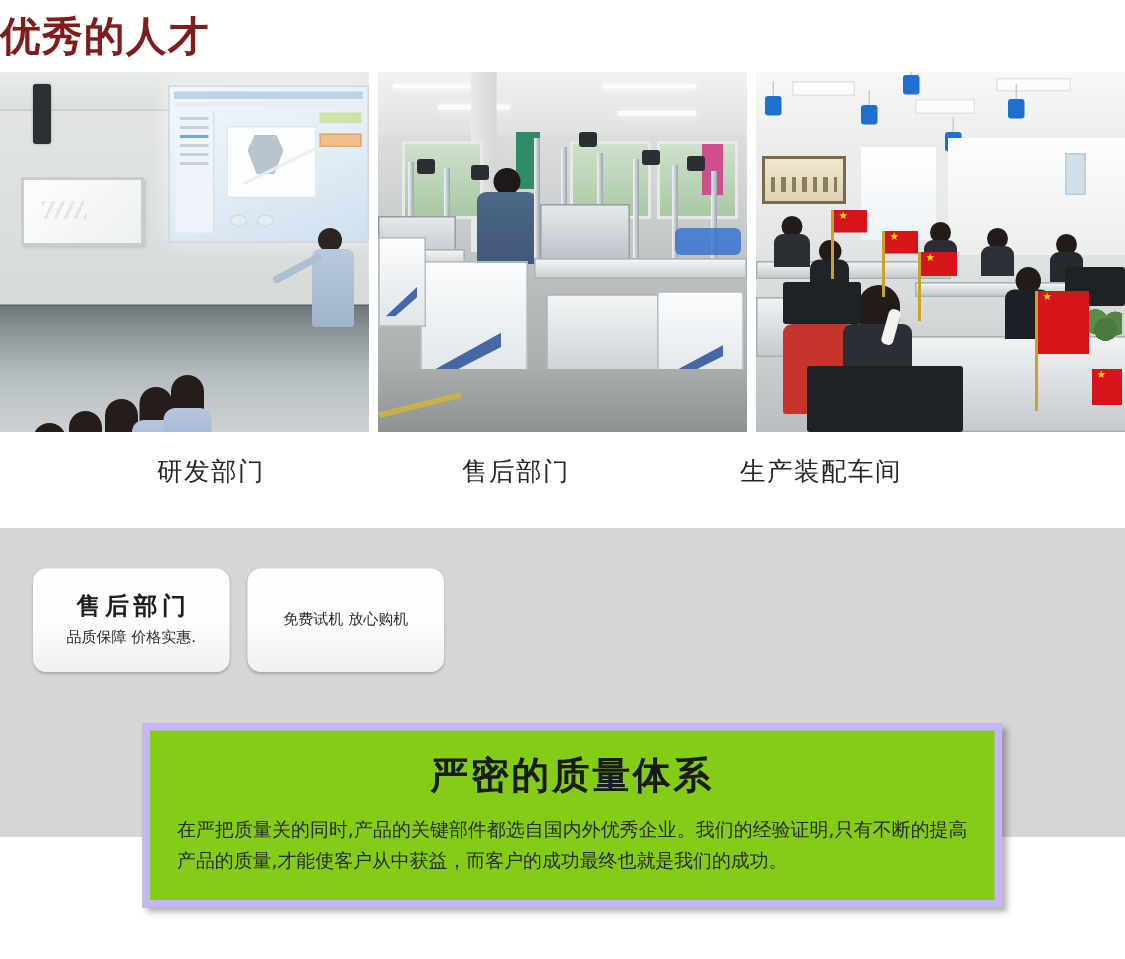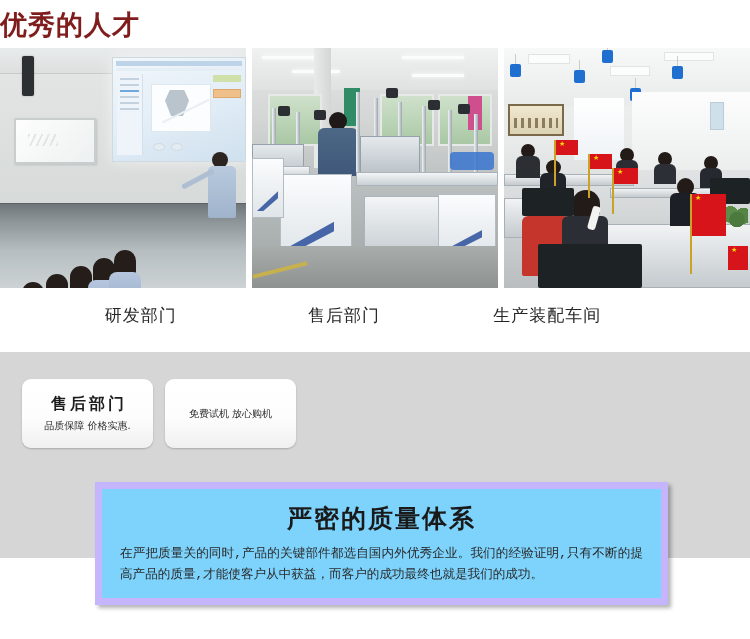--- a/index.html
+++ b/index.html
@@ -193,33 +193,33 @@
     font-size: 16px; font-weight: bold; color: #1d1d1d;
     letter-spacing: 3px; line-height: 24px; text-indent: 3px;
   }
   .badge .b-sub {
     font-size: 10px; color: #2b2b2b; line-height: 20px; letter-spacing: 0;
   }
 
   
   .quality {
     position: absolute; top: 482px; left: 95px; width: 573px; height: 123px;
-    background: #7dd3fc;
-    border: 7px solid #c4b5fd;
+    background: #84cc16;
+    border: 5px solid #c4b5fd;
     box-shadow: 3px 3px 4px rgba(0,0,0,.30);
   }
   .quality .q-title {
     margin-top: 13px; text-align: center;
     font-size: 25px; font-weight: bold; color: #1a1a1a; letter-spacing: 2px;
     line-height: 34px;
   }
   .quality .q-body {
     margin: 8px 18px 0 18px;
     font-size: 12.6px; color: #2a2a2a; line-height: 21px;
-    text-align: justify; letter-spacing: 0; font-family: Liberation Mono, monospace;
+    text-align: justify; letter-spacing: 0;
   }
 </style>
 </head>
 <body>
 
 <div class="page">
 
   <div class="title">优秀的人才</div>
 
   <div class="photo-row">

